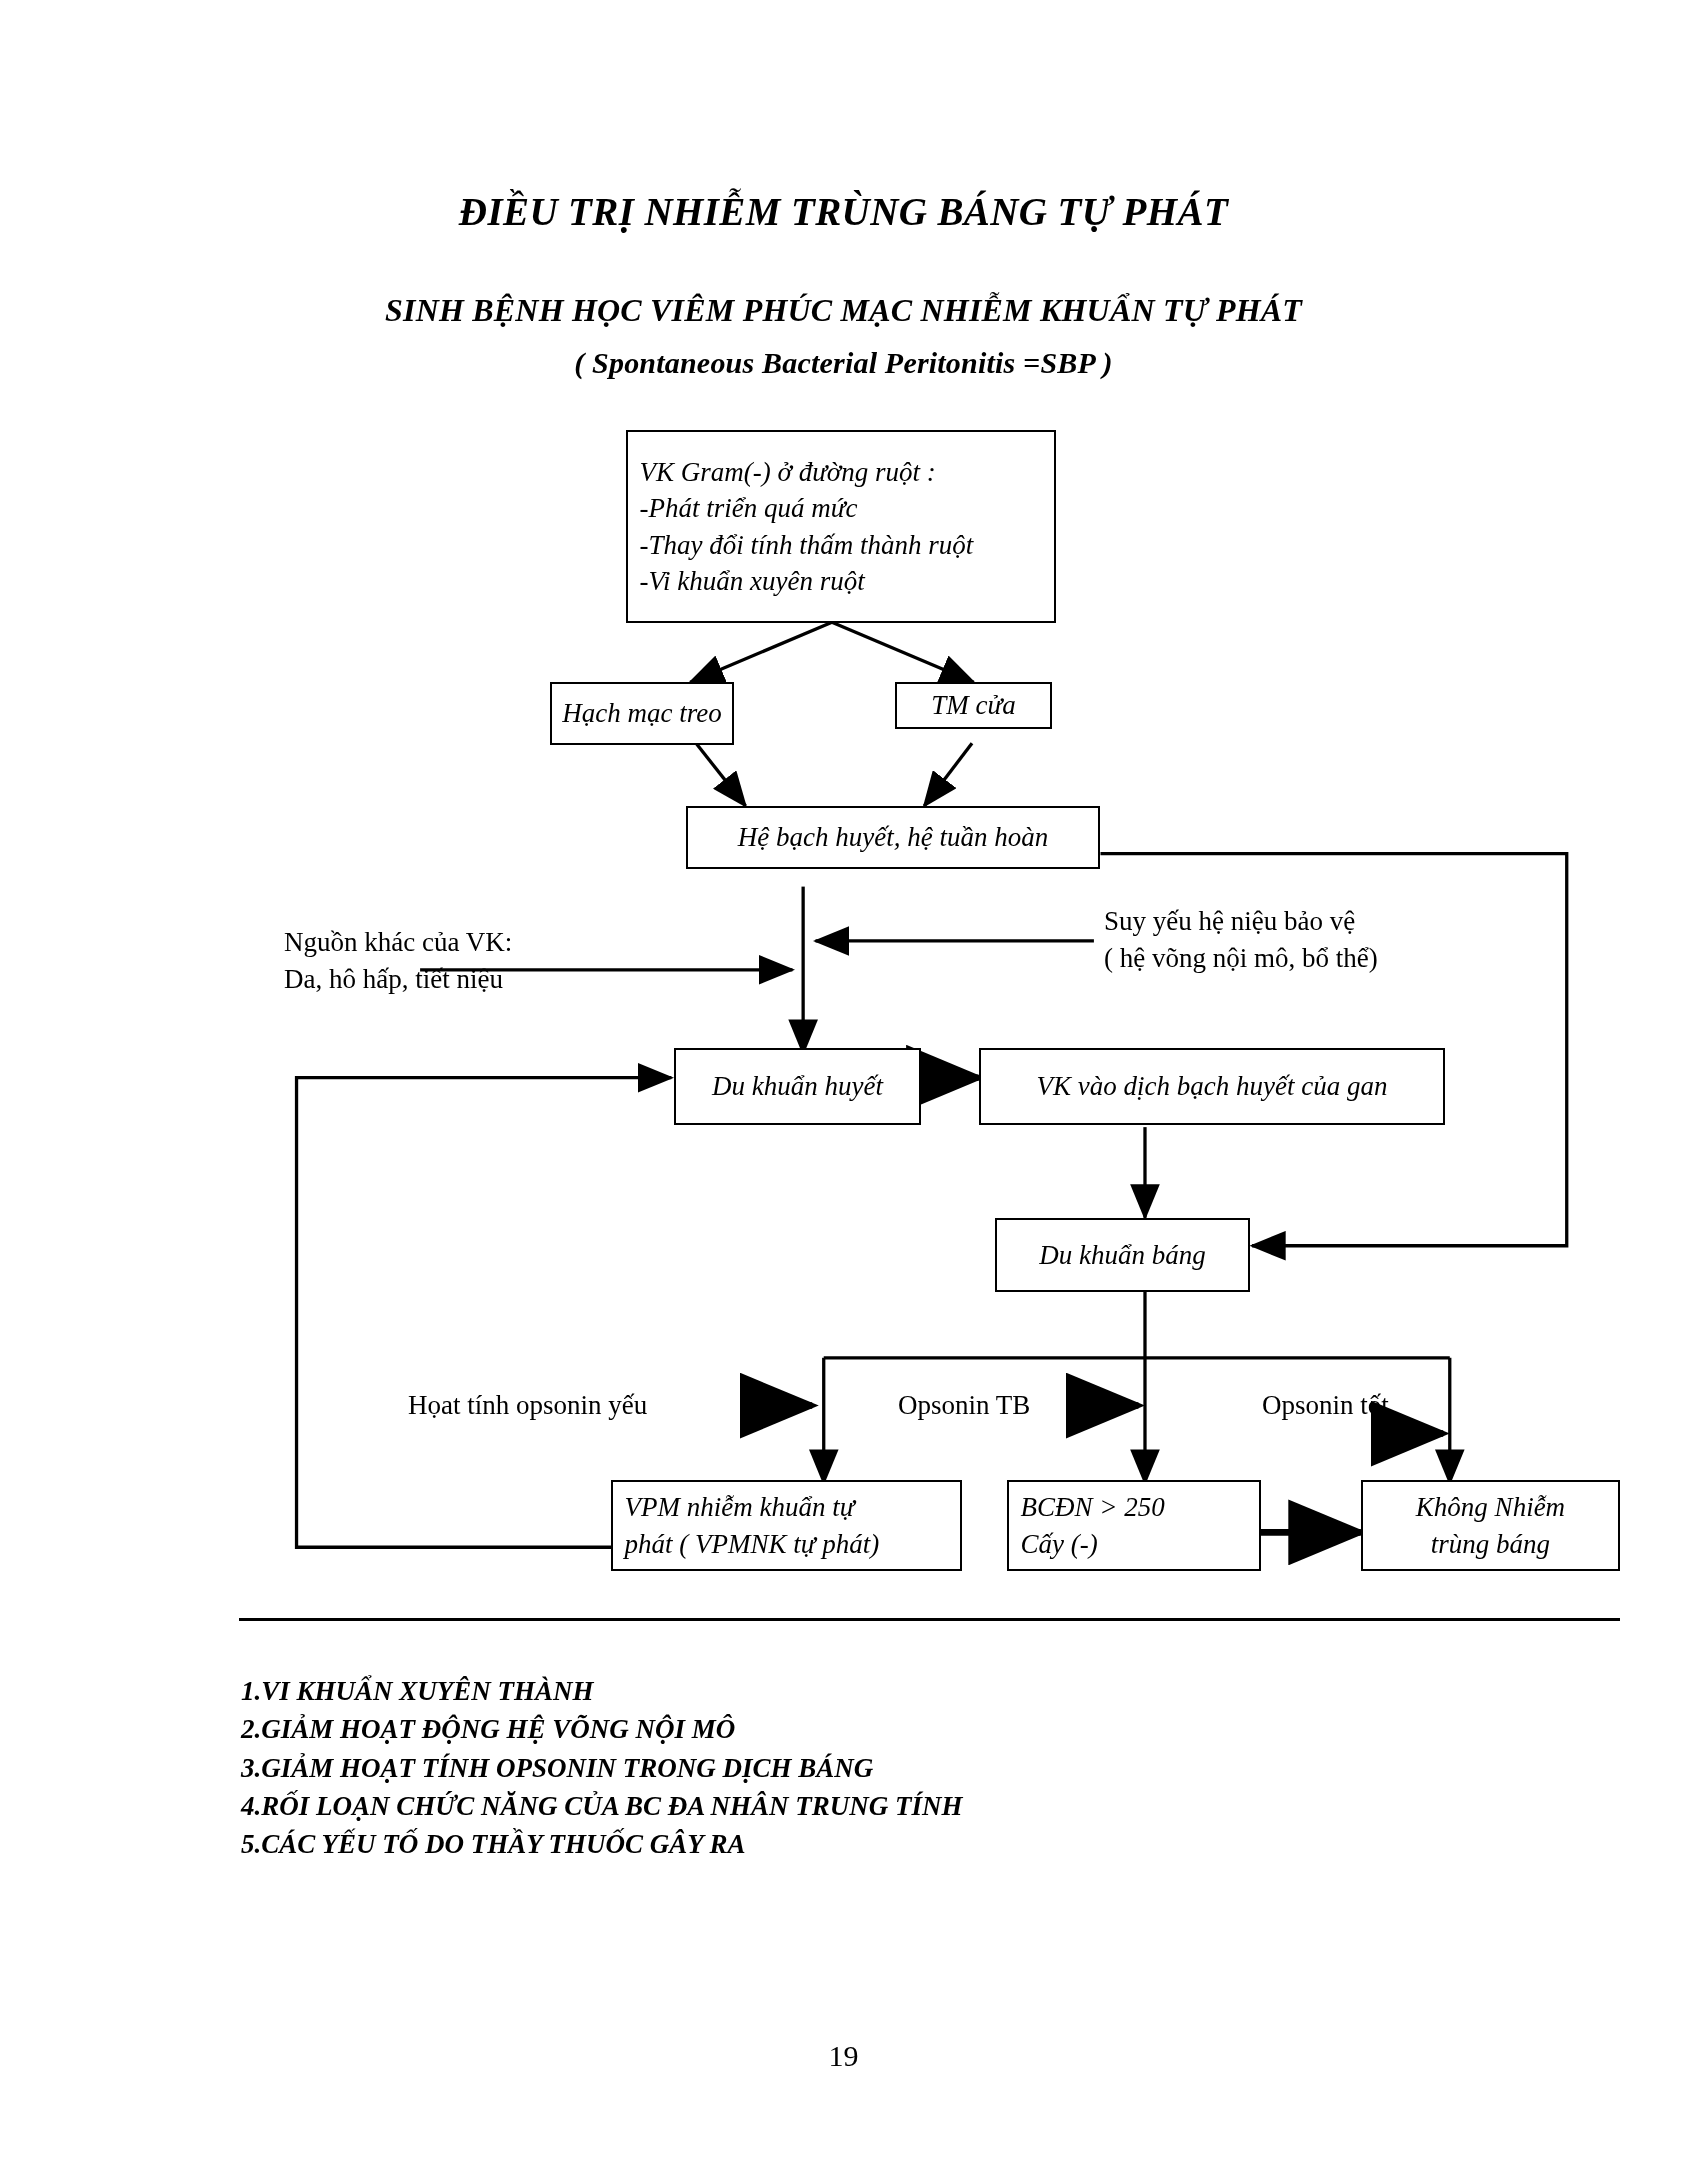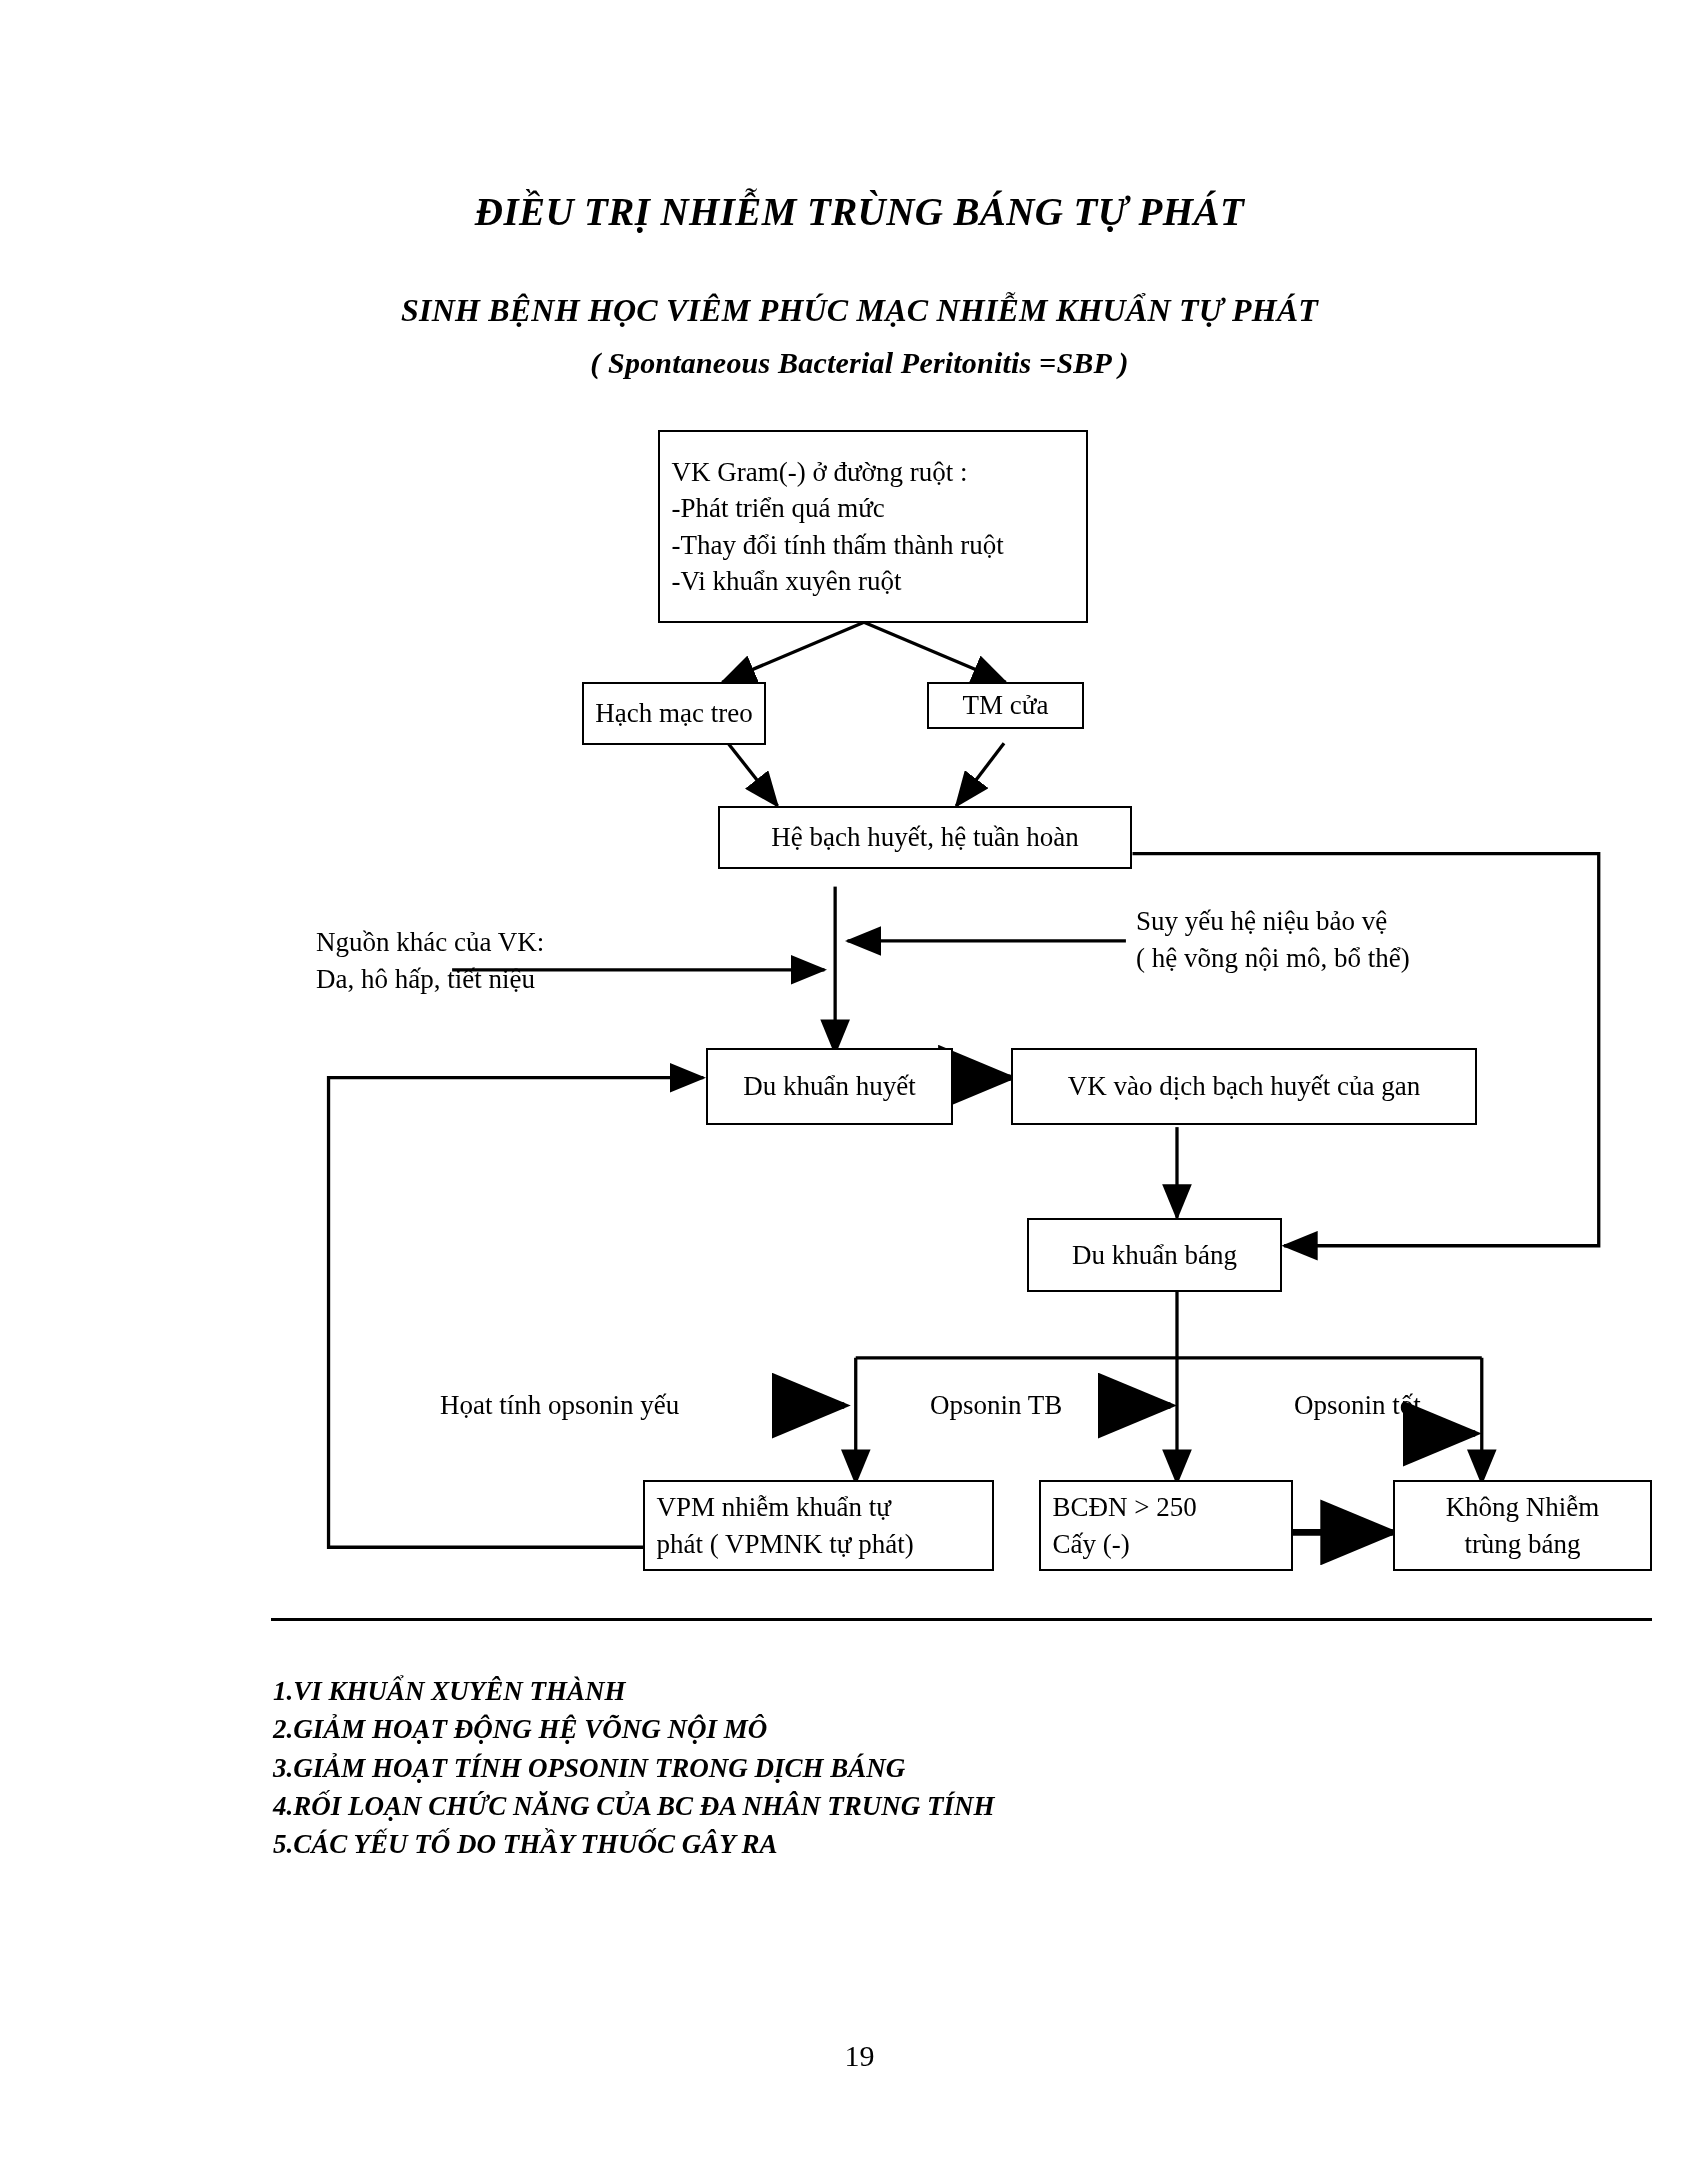--- a/index.html
+++ b/index.html
@@ -1,20 +1,20 @@
 <!DOCTYPE html>
 <html style="font-size:13px"><head>
 <meta charset="utf-8">
 <title>SBP</title>
 <style>
   html,body{margin:0;padding:0;background:#ffffff;}
   body{width:1687px;height:2183px;position:relative;
        font-family:"Liberation Serif","DejaVu Serif",serif;color:#000;}
 
-  .page{position:absolute;inset:0;margin-left:32px;}
+  .page{position:absolute;inset:0;}
 
   
   .title-main{
     position:absolute;left:0;right:0;top:189px;
     text-align:center;font-weight:bold;font-style:italic;
     font-size:39px;letter-spacing:0.4px;
   }
   .title-sub{
     position:absolute;left:0;right:0;top:292px;
     text-align:center;font-weight:bold;font-style:italic;
@@ -27,21 +27,21 @@
   }
 
   
   #flow{position:absolute;left:0;top:0;width:1687px;height:1648px;}
 
   .nodebox{
     position:absolute;border:2.5px solid #000;background:#fff;
     box-sizing:border-box;font-size:27px;line-height:1.34;
     display:flex;flex-direction:column;justify-content:center;
   }
-  .nodebox .ln{display:block;padding:0 11.5px;white-space:nowrap;}
+  .nodebox .ln{display:block;padding:0 11.5px;white-space:nowrap;font-style:italic;}
   .nodebox.ctr{align-items:center;}
   .nodebox.ctr .ln{text-align:center;}
 
   .freetext{position:absolute;font-size:27px;line-height:1.38;white-space:nowrap;}
   .freetext .ln{display:block;}
 
   
   .hrule{position:absolute;left:239px;top:1618px;width:1381px;height:3.3px;background:#000;}
 
   

